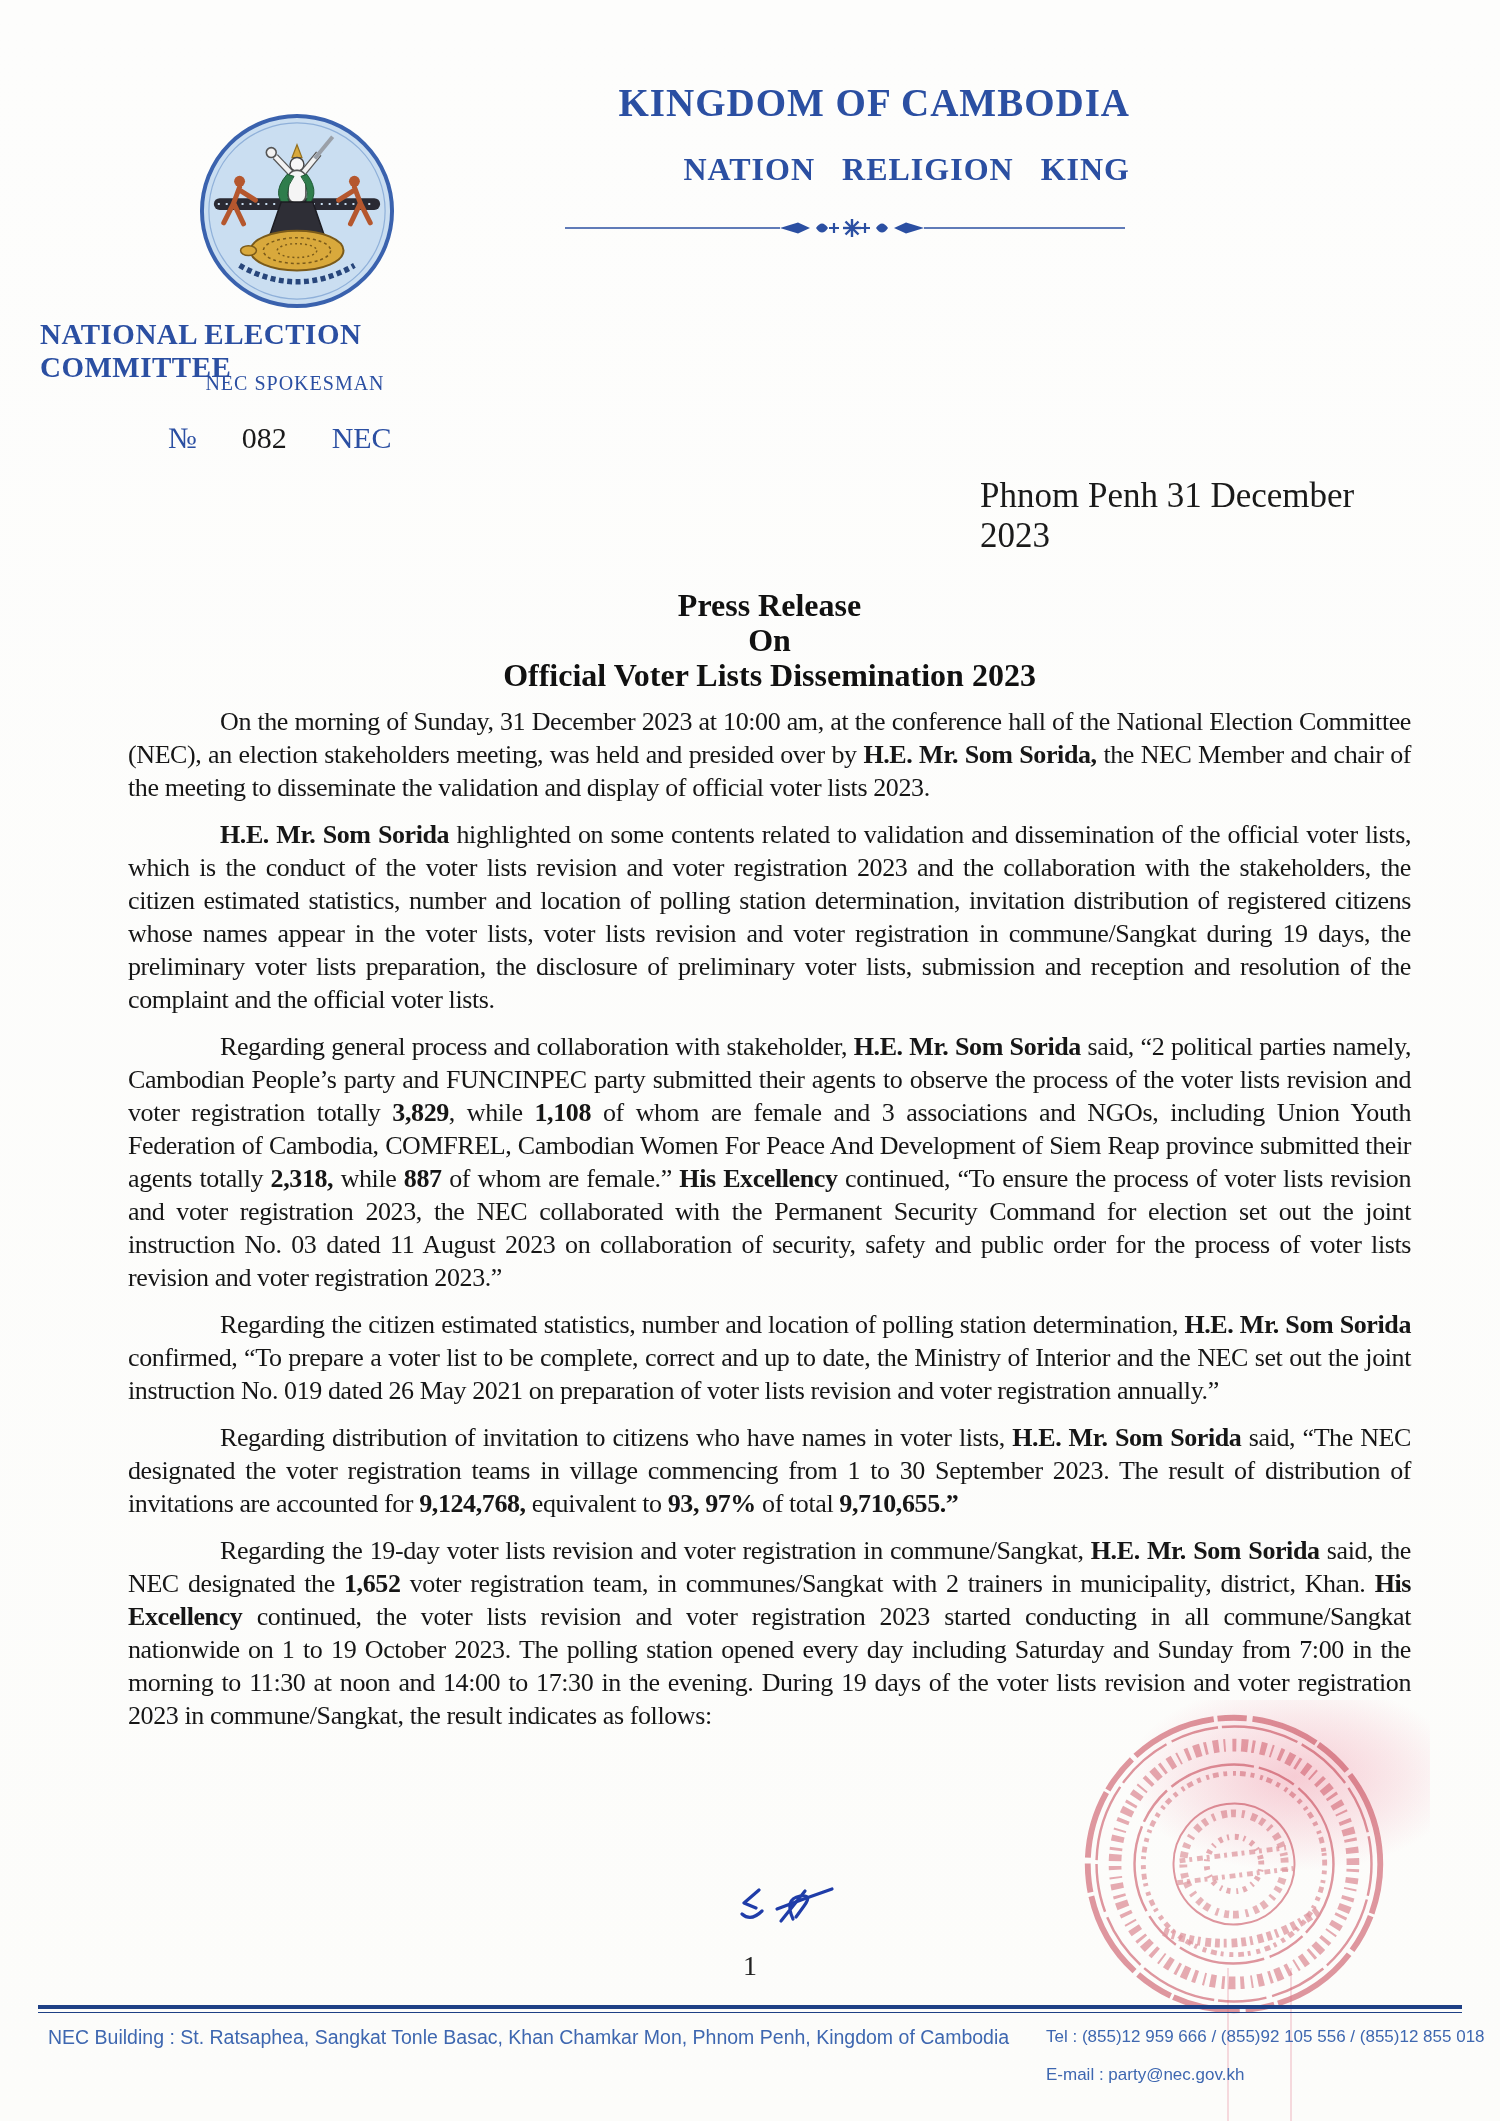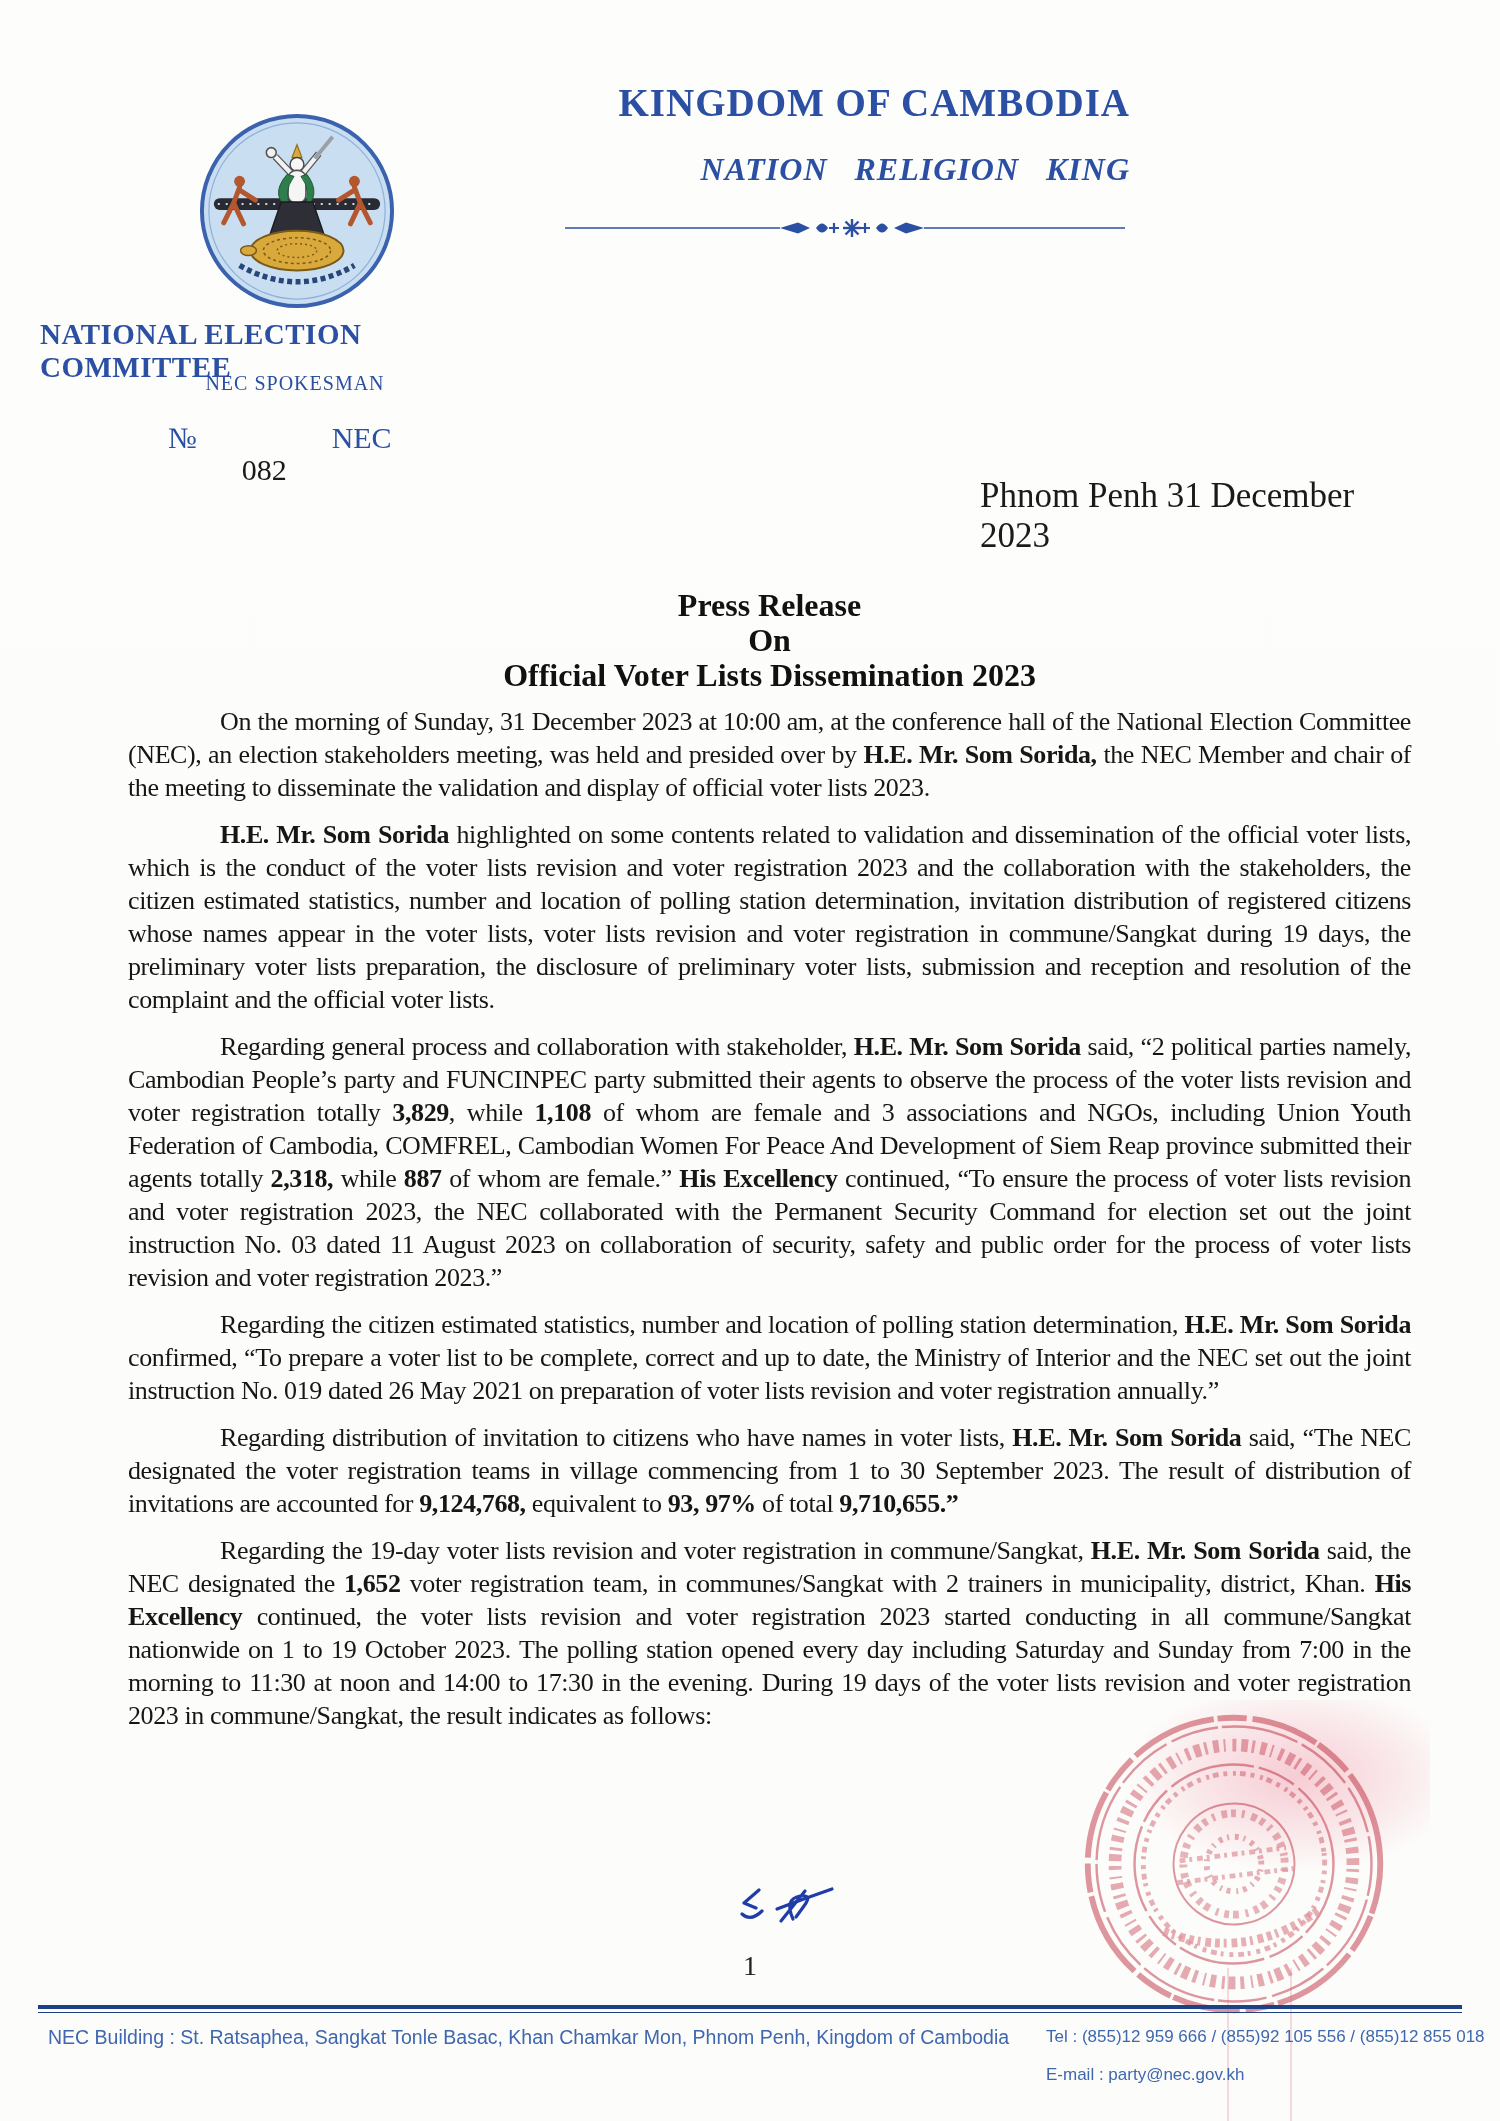--- a/index.html
+++ b/index.html
@@ -4,29 +4,29 @@
 <style>
   html,body{margin:0;padding:0;background:#d9d9d9;}
   .page{position:relative;width:1500px;height:2121px;margin:0 auto;overflow:hidden;
         background:linear-gradient(180deg,#fdfdfc 0%,#fcfcfa 100%);
         font-family:"Liberation Serif","DejaVu Serif",serif;color:#151515;}
 
   
   .emblem{position:absolute;left:198px;top:112px;width:198px;height:198px;}
   .hdr-center{position:absolute;left:560px;top:80px;width:570px;text-align:right;color:#2b4fa2;}
   .kingdom{font-size:39px;font-weight:bold;letter-spacing:1px;}
-  .motto{font-size:32px;font-weight:bold;margin-top:26px;word-spacing:18px;letter-spacing:1px;font-style:italic;}
+  .motto{font-size:32px;font-weight:bold;margin-top:26px;word-spacing:18px;letter-spacing:1px;}
   .divider{display:block;margin:26px auto 0;}
   .committee{position:absolute;left:40px;top:318px;width:510px;text-align:left;
              color:#2b4fa2;font-weight:bold;font-size:29px;letter-spacing:.5px;}
   .spokesman{position:absolute;left:40px;top:372px;width:510px;text-align:center;
              color:#2b4fa2;font-weight:normal;font-size:20px;letter-spacing:1px;}
   .docno{position:absolute;left:168px;top:421px;display:flex;gap:45px;font-size:30px;}
   .docno .blue{color:#2b4fa2;}
-  .docno .dark{color:#1a1a1a;margin-top:32px;}
+  .docno .dark{color:#1a1a1a;}
   .dateline{position:absolute;left:980px;top:476px;width:440px;font-size:35px;color:#1a1a1a;}
 
   
   .title{position:absolute;left:128px;top:588px;width:1283px;text-align:center;
          font-weight:bold;font-size:32px;line-height:35px;color:#111;}
 
   
   .content{position:absolute;left:128px;top:705px;width:1283px;}
   .para{margin:0 0 14px 0;text-indent:92px;text-align:justify;
         font-size:26px;line-height:33px;letter-spacing:-0.4px;color:#161616;}

